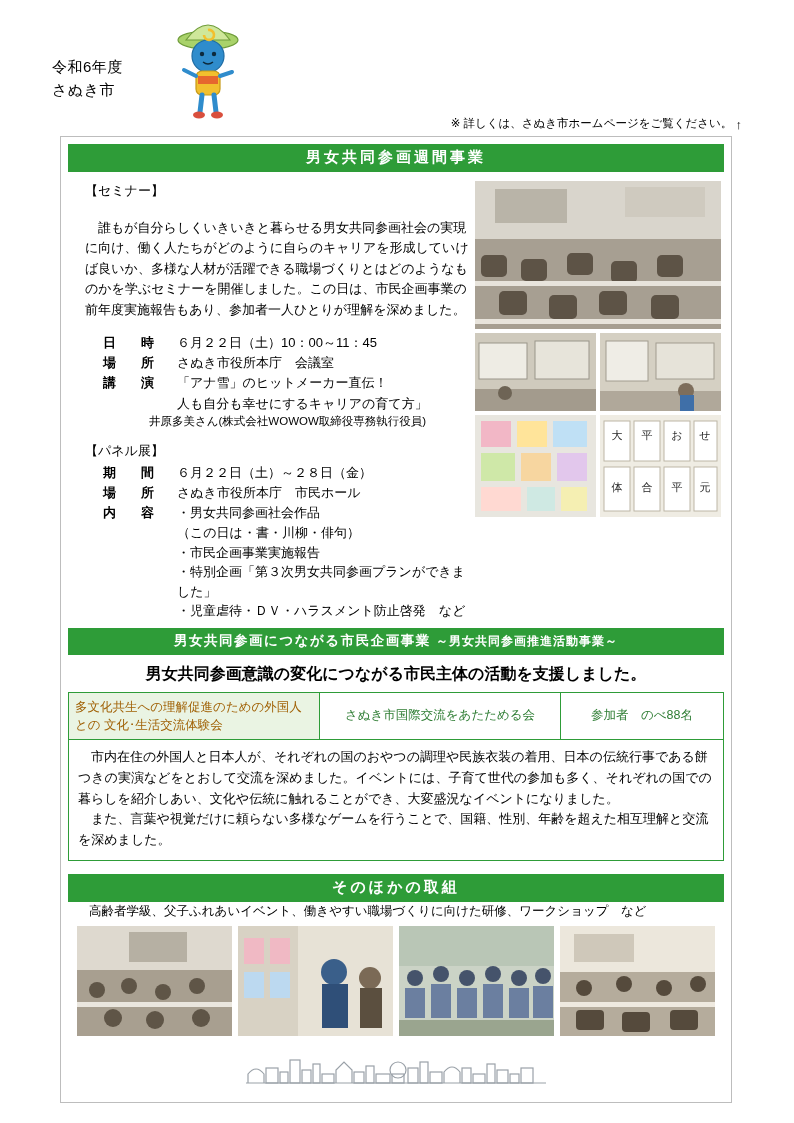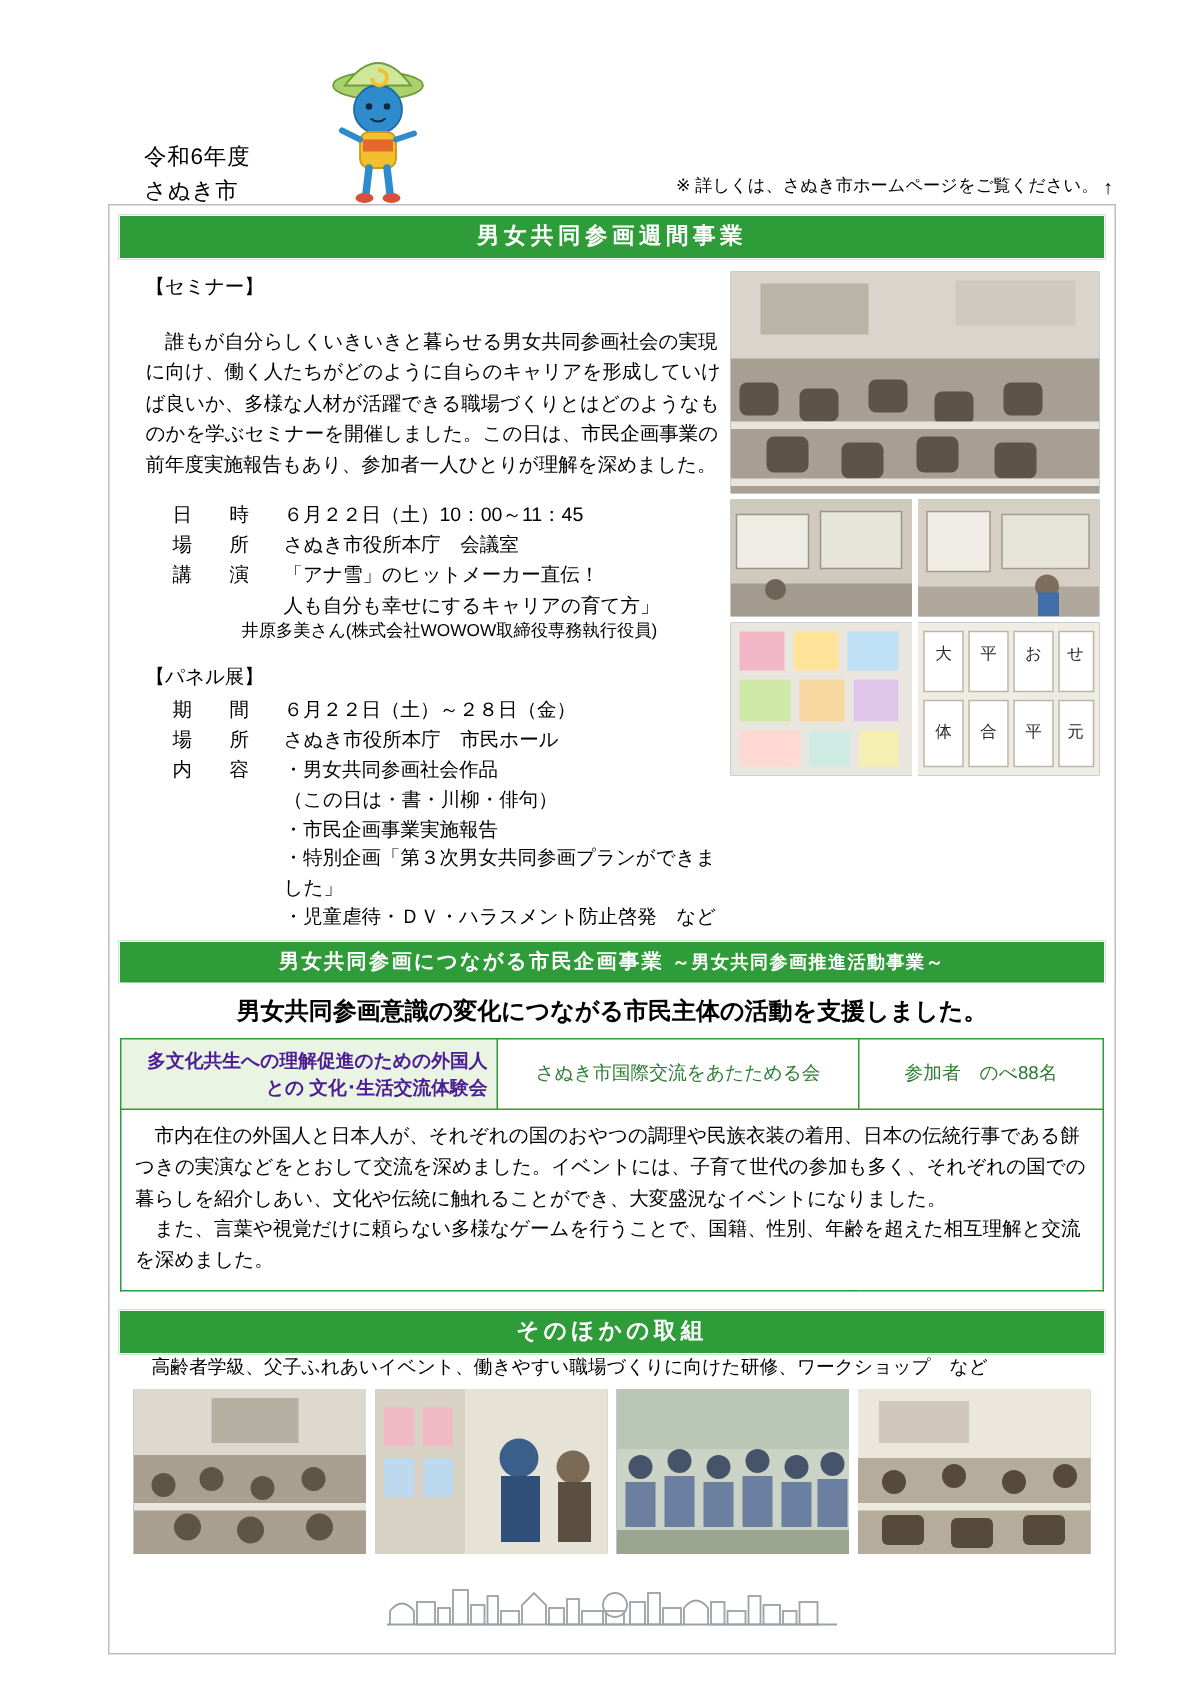--- a/index.html
+++ b/index.html
@@ -18,24 +18,23 @@
     width: 794px;
     height: 1123px;
     position: relative;
     box-sizing: border-box;
     padding: 0;
   }
 
   
   .header {
     display: flex;
-    align-items: flex-end;
-    padding: 29px 40px 0 52px;
+    align-items: center;
+    padding: 12px 40px 0 52px;
     position: relative;
-    margin-left: 44px;
   }
   .header-left {
     font-size: 15px;
     line-height: 1.55;
     padding-top: 22px;
     width: 98px;
     letter-spacing: 0.5px;
     color: #000;
   }
   .title-box {
@@ -71,21 +70,21 @@
   }
   .note-arrow {
     display: inline-block;
     transform: translateY(2px);
     font-size: 13px;
   }
 
   
   .frame {
     position: absolute;
-    left: 72px;
+    left: 60px;
     top: 136px;
     width: 672px;
     border: 1px solid #bdbdbd;
     box-sizing: border-box;
     padding: 6px 6px 8px 6px;
     background: #fff;
   }
 
   
   .bar {
@@ -138,20 +137,21 @@
   .kv {
     display: flex;
     margin-left: 18px;
     font-size: 13px;
     line-height: 1.55;
   }
   .kv .k {
     width: 74px;
     flex: none;
     letter-spacing: 6px;
+    font-weight: bold;
   }
   .kv .v { flex: 1; }
   .indent-sub {
     margin-left: 92px;
     font-size: 13px;
     line-height: 1.5;
   }
   .indent-sub.small {
     font-size: 11.5px;
     margin-left: 64px;
@@ -186,23 +186,23 @@
   }
   .tbl td {
     border: 1px solid #2e9c38;
     font-size: 12.5px;
     padding: 5px 6px;
     vertical-align: middle;
   }
   .tbl td.c1 {
     width: 238px;
     background: #eaf4e3;
-    text-align: right;
-    font-weight: bold;
-    color: #4c1d95;
+    text-align: left;
+    font-weight: normal;
+    color: #a16207;
     line-height: 1.45;
   }
   .tbl td.c2 {
     width: 228px;
     text-align: center;
     color: #2e7d33;
   }
   .tbl td.c3 {
     text-align: center;
     color: #2e7d33;

